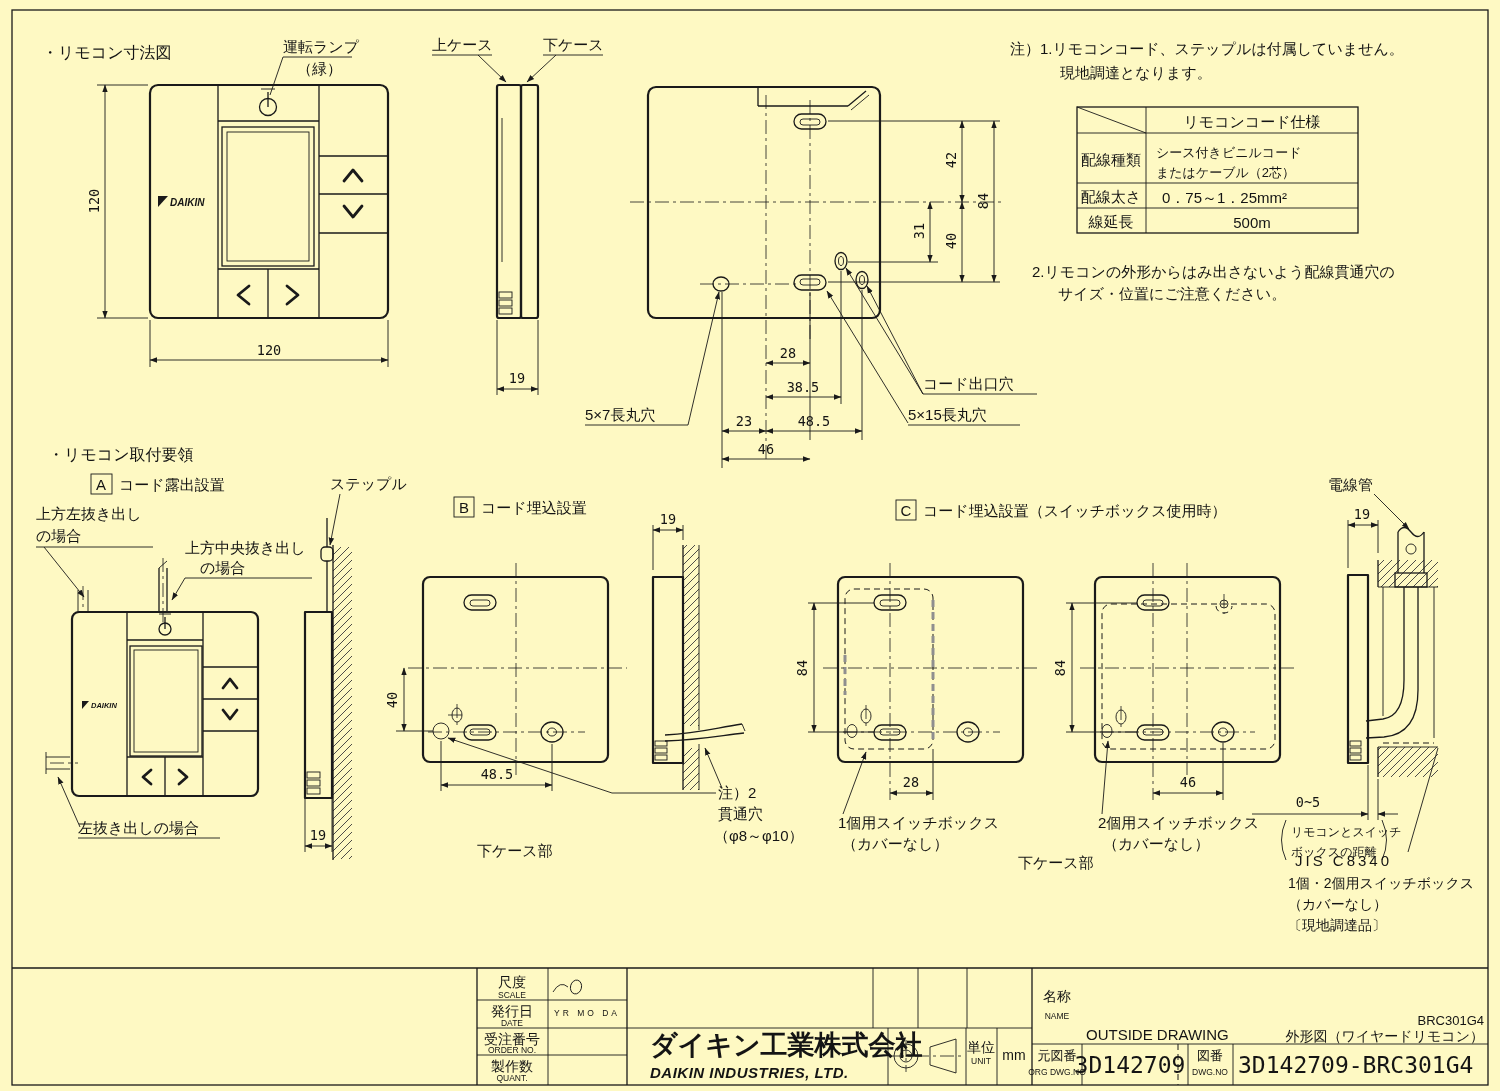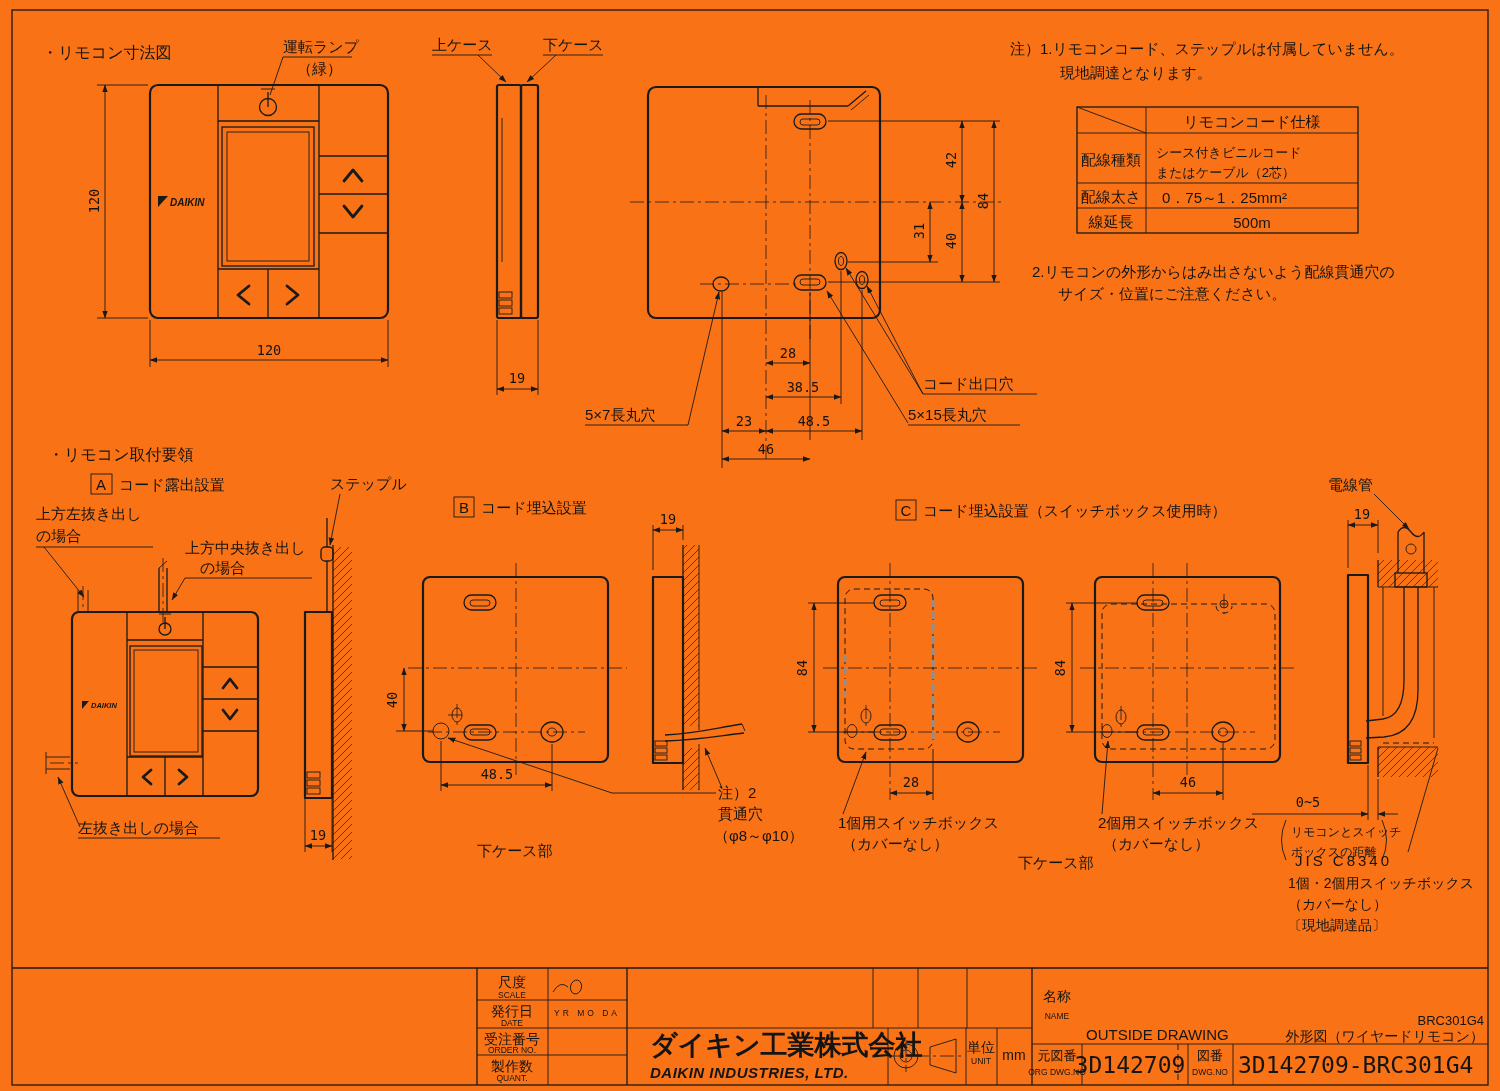--- a/index.html
+++ b/index.html
@@ -1,16 +1,16 @@
 <!DOCTYPE html>
 <html><head>
 <meta charset="utf-8">
 <style>
   html,body{margin:0;padding:0;background:#e8e8e8;}
-  .sheet{position:relative;width:1500px;height:1091px;background:#f97316;margin:0 auto;
+  .sheet{position:relative;width:1500px;height:1091px;background:#fef9c3;margin:0 auto;
          font-family:"Liberation Sans","DejaVu Sans",sans-serif;}
   svg{display:block}
   
   .o{stroke:#1a1a1a;stroke-width:2.2;fill:none;stroke-linejoin:round}
   .m{stroke:#1a1a1a;stroke-width:1.3;fill:none}
   .t{stroke:#1a1a1a;stroke-width:0.9;fill:none}
   .cl{stroke:#1a1a1a;stroke-width:0.8;fill:none;stroke-dasharray:14 4 3 4}
   .hid{stroke:#1a1a1a;stroke-width:1;fill:none;stroke-dasharray:6 4}
   .hidg{stroke:#8f8f8f;stroke-width:3;fill:none;stroke-dasharray:7 5}
   .dim{stroke:#1a1a1a;stroke-width:0.9;fill:none}

